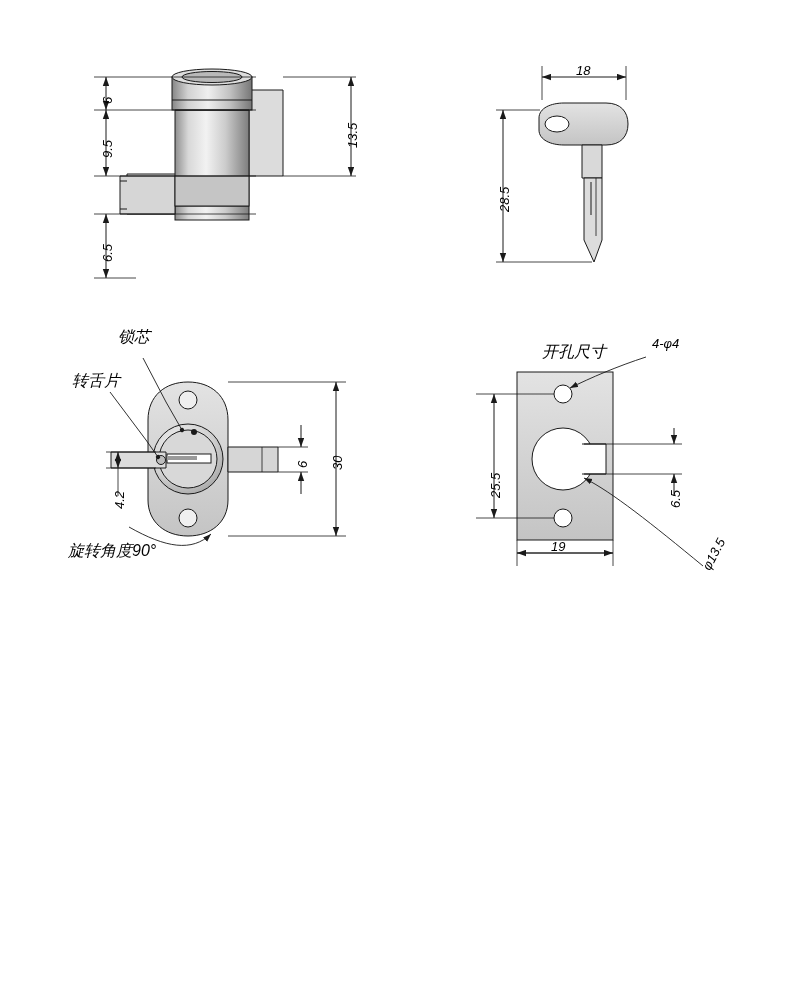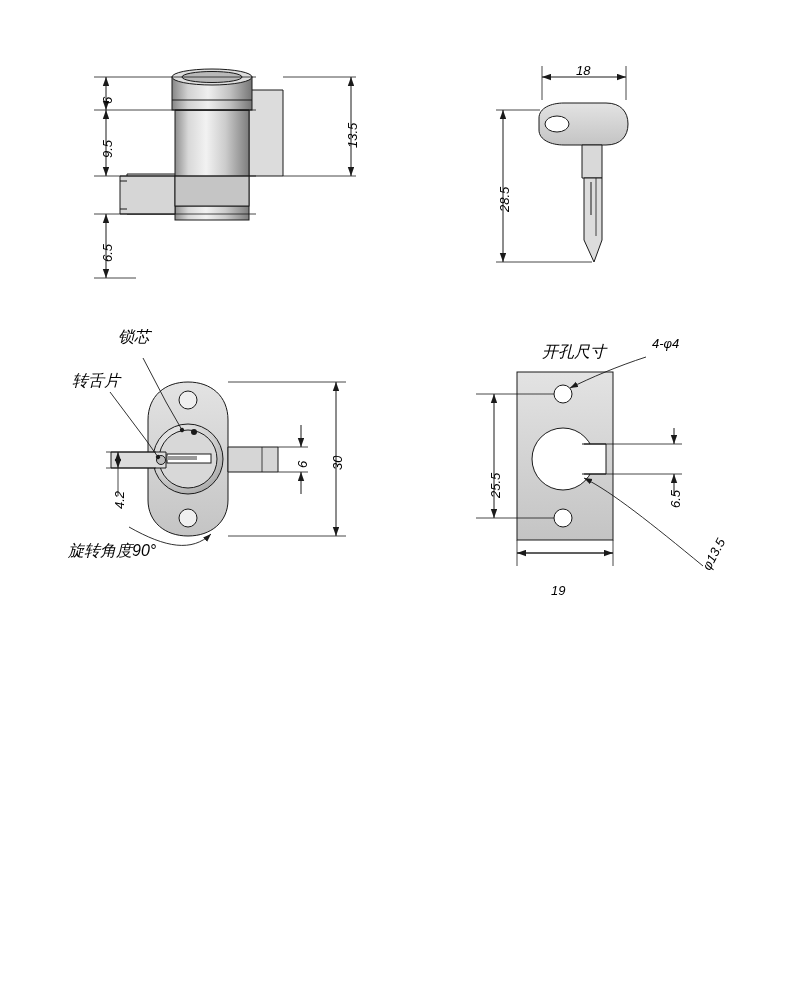--- a/index.html
+++ b/index.html
@@ -264,16 +264,16 @@
   <div class="lbl cn" style="left:66px; top:373px;">转舌片</div>
   <div class="lbl cn" style="left:62px; top:543px;">旋转角度90°</div>
   <div class="lbl vert" style="left:107px; top:509px;">4.2</div>
   <div class="lbl vert" style="left:290px; top:468px;">6</div>
   <div class="lbl vert" style="left:325px; top:470px;">30</div>
 
   <div class="lbl cn" style="left:536px; top:337px;margin-top:7px;">开孔尺寸</div>
   <div class="lbl" style="left:646px; top:337px;">4-φ4</div>
   <div class="lbl vert" style="left:483px; top:498px;">25.5</div>
   <div class="lbl vert" style="left:663px; top:508px;">6.5</div>
-  <div class="lbl" style="left:545px; top:540px;margin-top:44px;">19</div>
+  <div class="lbl" style="left:545px; top:540px;">19</div>
   <div class="lbl" style="left:694px; top:566px; transform-origin:left top; transform:rotate(-62deg);">φ13.5</div>
 
 </div>
 
 </body></html>

